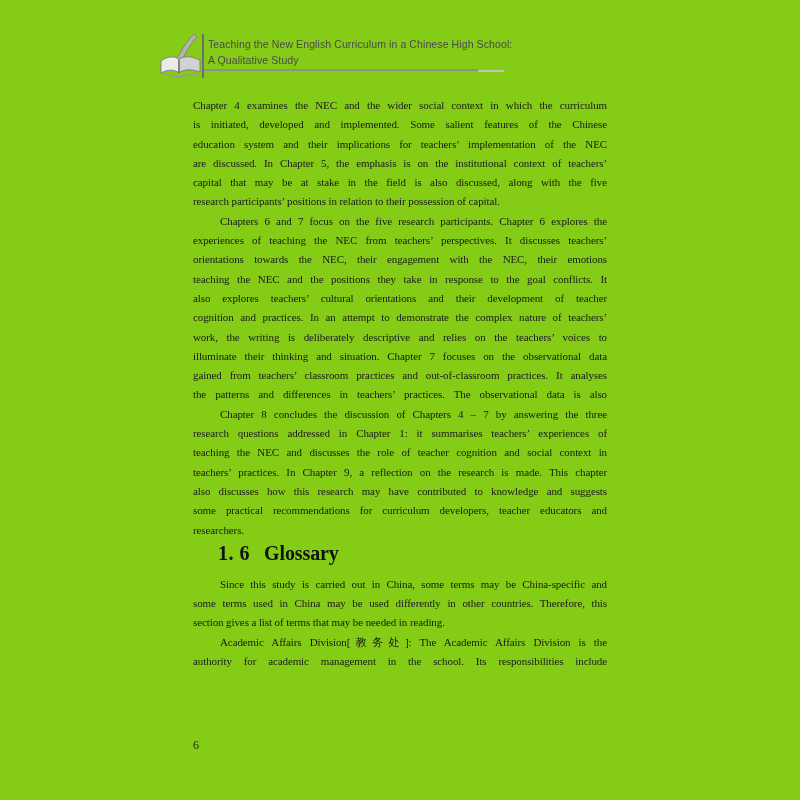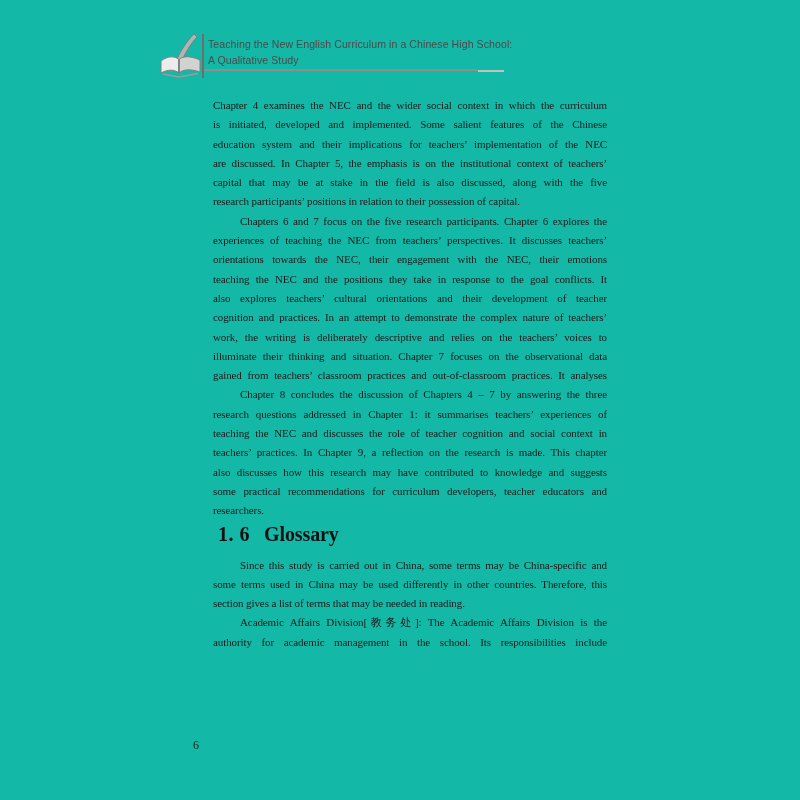--- a/index.html
+++ b/index.html
@@ -1,20 +1,20 @@
 <!DOCTYPE html>
 <html><head>
 <meta charset="utf-8">
 <style>
   * { margin: 0; padding: 0; box-sizing: border-box; }
   html, body { width: 800px; height: 800px; background: #ffffff; }
   body { font-family: "Liberation Serif", serif; position: relative; }
   .page {
     position: absolute; left: 0; top: 0; width: 800px; height: 800px;
-    background: #14b8a6; overflow: hidden;
+    background: #84cc16; overflow: hidden;
   }
 
   
   .header-icon { position: absolute; left: 158px; top: 31px; width: 46px; height: 50px; }
   .header-vrule { position: absolute; left: 202px; top: 34px; width: 1.5px; height: 44px; background: #6e6e6e; }
   .header-title {
     position: absolute; left: 208px; top: 36px;
     font-family: "Liberation Sans", sans-serif;
     font-size: 10.5px; line-height: 16px; color: #4a4a4a; letter-spacing: 0.1px;
     white-space: nowrap;
@@ -23,21 +23,21 @@
   .header-hrule-tail { position: absolute; left: 478px; top: 70px; width: 26px; height: 1.5px; background: #c2c2c2; }
 
   
   .text-body {
     position: absolute; left: 193px; top: 96px; width: 414px;
     color: #1a1a1a; font-size: 11px; letter-spacing: -0.1px;
   }
   .line {
     display: block; height: 19.3px; line-height: 19.3px;
     text-align: justify; text-align-last: justify;
-    overflow: hidden; white-space: normal; margin-left: 20px;
+    overflow: hidden; white-space: normal;
   }
   .line.para-end { text-align-last: left; }
   .line.indent { text-indent: 27px; }
   .bold { font-weight: normal; }
 
   .heading {
     margin: 2px 0 11px 0; padding-left: 25px;
     font-weight: bold; font-size: 20px; line-height: 22px; color: #111111;
   }
   .heading .num { margin-right: 14px; letter-spacing: 0.5px; }
@@ -84,20 +84,21 @@
       <div class="line para-end">research participants’ positions in relation to their possession of capital.</div>
       <div class="line indent">Chapters 6 and 7 focus on the five research participants. Chapter 6 explores the</div>
       <div class="line">experiences of teaching the NEC from teachers’ perspectives. It discusses teachers’</div>
       <div class="line">orientations towards the NEC, their engagement with the NEC, their emotions</div>
       <div class="line">teaching the NEC and the positions they take in response to the goal conflicts. It</div>
       <div class="line">also explores teachers’ cultural orientations and their development of teacher</div>
       <div class="line">cognition and practices. In an attempt to demonstrate the complex nature of teachers’</div>
       <div class="line">work, the writing is deliberately descriptive and relies on the teachers’ voices to</div>
       <div class="line">illuminate their thinking and situation. Chapter 7 focuses on the observational data</div>
       <div class="line">gained from teachers’ classroom practices and out-of-classroom practices. It analyses</div>
+      <div class="line">the patterns and differences in teachers’ practices. The observational data is also</div>
       <div class="line indent">Chapter 8 concludes the discussion of Chapters 4 – 7 by answering the three</div>
       <div class="line">research questions addressed in Chapter 1: it summarises teachers’ experiences of</div>
       <div class="line">teaching the NEC and discusses the role of teacher cognition and social context in</div>
       <div class="line">teachers’ practices. In Chapter 9, a reflection on the research is made. This chapter</div>
       <div class="line">also discusses how this research may have contributed to knowledge and suggests</div>
       <div class="line">some practical recommendations for curriculum developers, teacher educators and</div>
       <div class="line para-end">researchers.</div>
       <div class="heading"><span class="num">1. 6</span><span>Glossary</span></div>
       <div class="line indent">Since this study is carried out in China, some terms may be China-specific and</div>
       <div class="line">some terms used in China may be used differently in other countries. Therefore, this</div>

